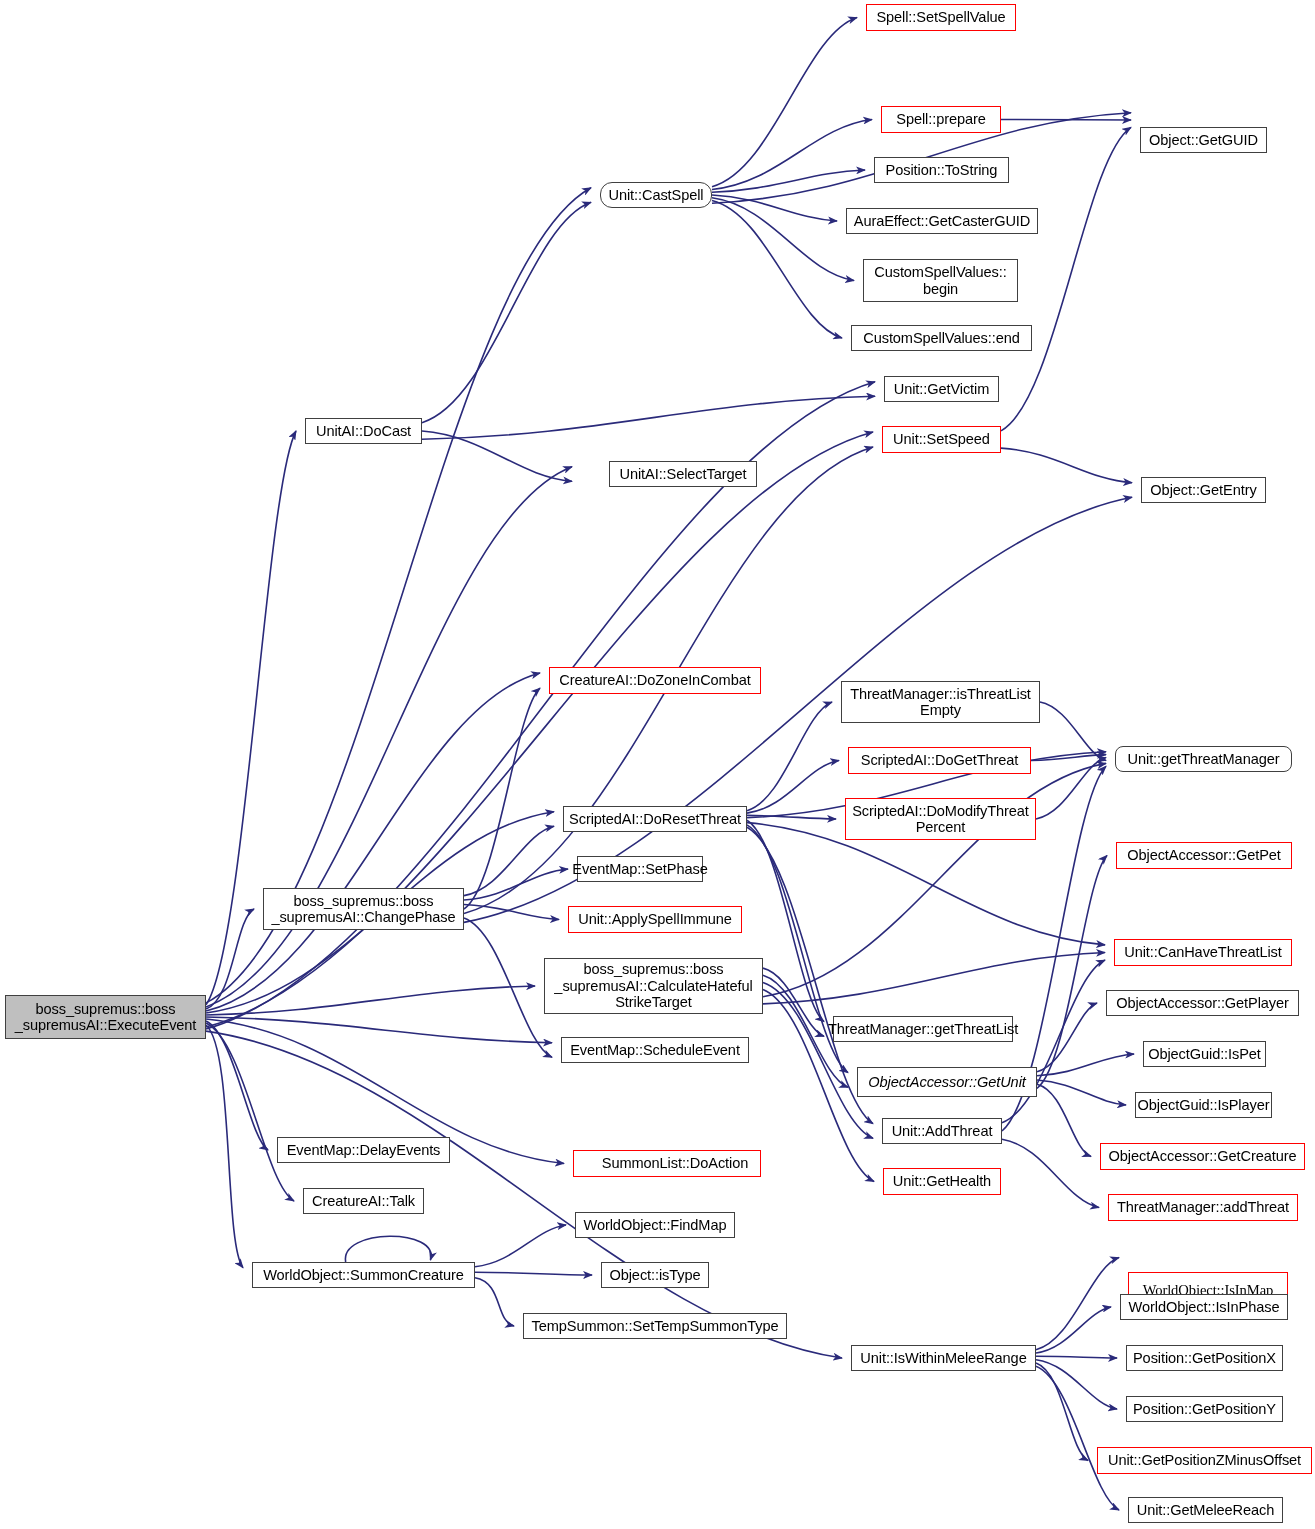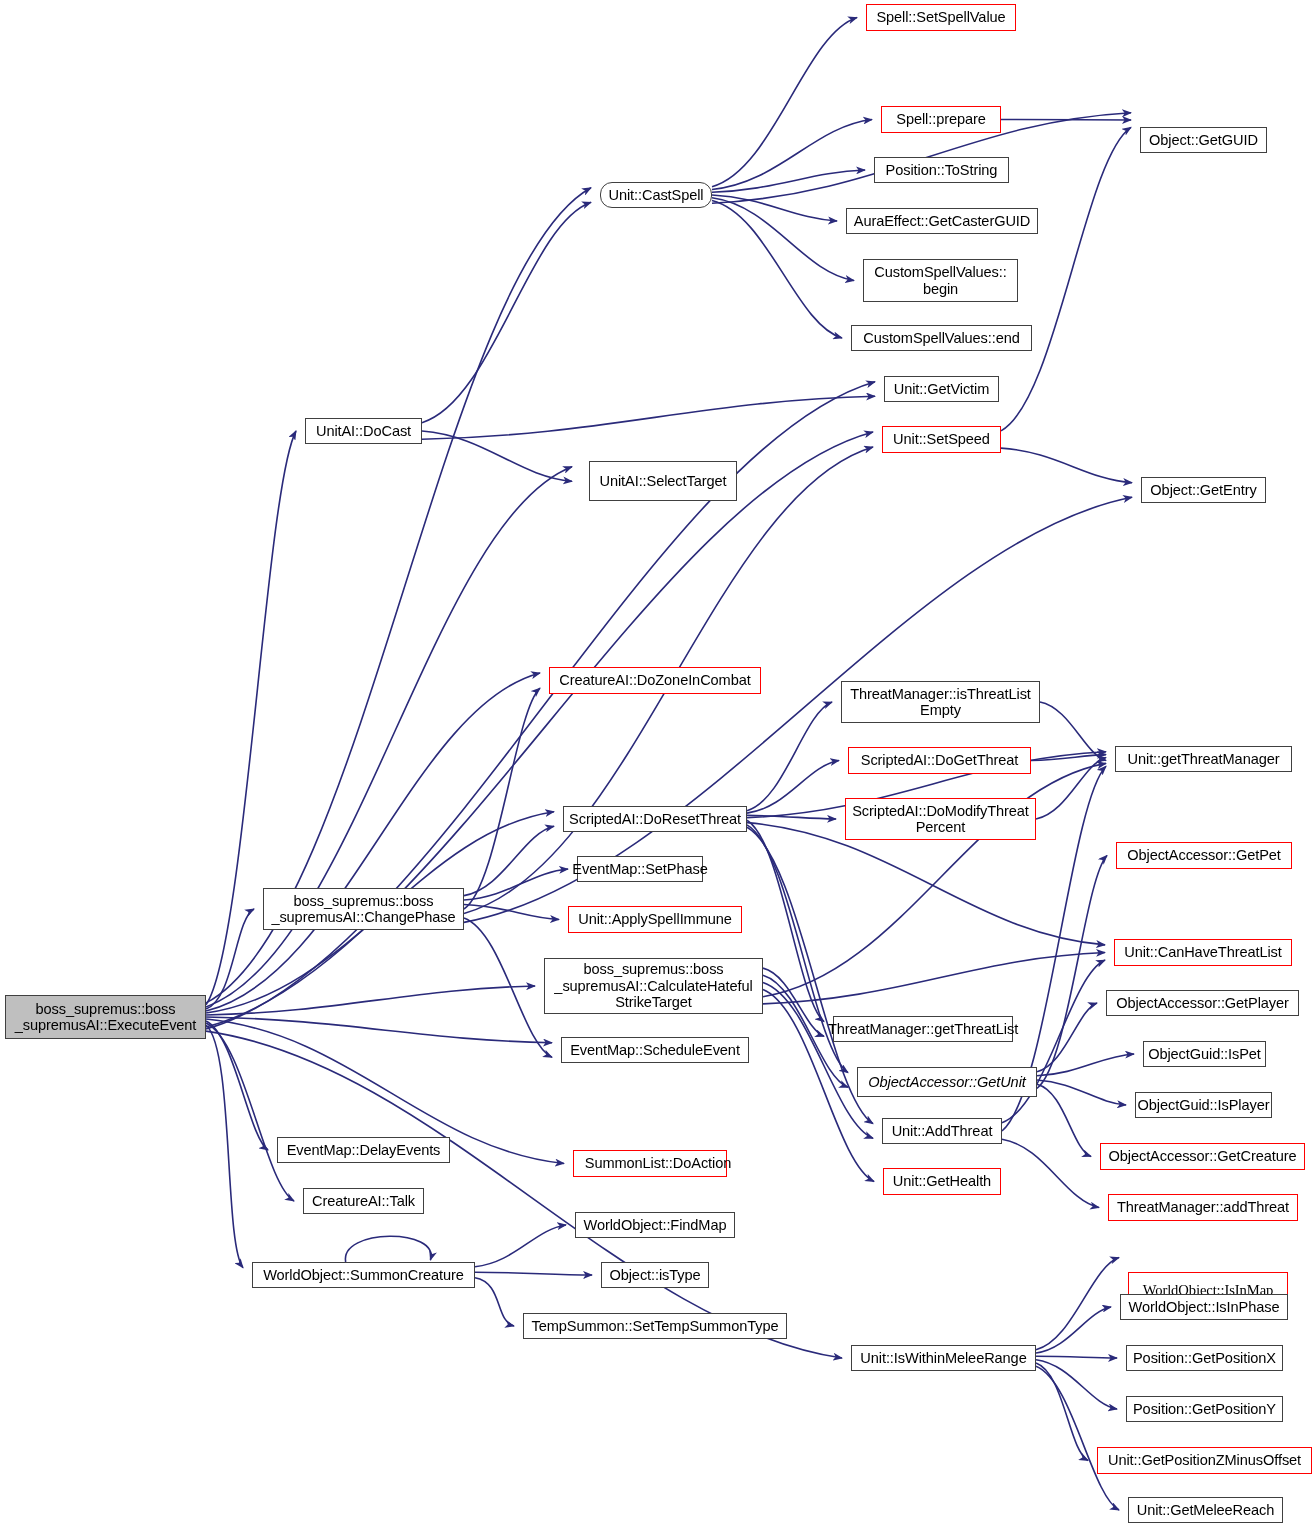--- a/index.html
+++ b/index.html
@@ -108,21 +108,21 @@
         <path marker-end="url(#arrow)" d="M1036.0,1363.0 C1064.0,1372.7 1069.0,1450.7 1088.0,1460.5"></path>
         <path marker-end="url(#arrow)" d="M1036.0,1366.3 C1072.8,1380.7 1091.2,1495.6 1119.0,1510.0"></path>
       </g>
   </svg>
   <div id="nodes-layer">
       <div class="nodebox root" style="left: 5px; top: 995px; width: 201px; height: 44px;">boss_supremus::boss
 _supremusAI::ExecuteEvent</div>
       <div class="nodebox" style="left: 263px; top: 888px; width: 201px; height: 42px;">boss_supremus::boss
 _supremusAI::ChangePhase</div>
       <div class="nodebox" style="left: 305px; top: 418px; width: 117px; height: 26px;">UnitAI::DoCast</div>
-      <div class="nodebox" style="left: 589px; top: 461px; width: 148px; height: 40px;">UnitAI::SelectTarget</div>
+      <div class="nodebox" style="left: 609px; top: 461px; width: 148px; height: 26px;">UnitAI::SelectTarget</div>
       <div class="nodebox" style="left: 600px; top: 182px; width: 112px; height: 26px; border-radius: 12px;">Unit::CastSpell</div>
       <div class="nodebox red" style="left: 866px; top: 4px; width: 150px; height: 27px;">Spell::SetSpellValue</div>
       <div class="nodebox red" style="left: 881px; top: 106px; width: 120px; height: 27px;">Spell::prepare</div>
       <div class="nodebox" style="left: 874px; top: 157px; width: 135px; height: 26px;">Position::ToString</div>
       <div class="nodebox" style="left: 846px; top: 208px; width: 192px; height: 26px;">AuraEffect::GetCasterGUID</div>
       <div class="nodebox" style="left: 863px; top: 259px; width: 155px; height: 43px;">CustomSpellValues::
 begin</div>
       <div class="nodebox" style="left: 851px; top: 325px; width: 181px; height: 26px;">CustomSpellValues::end</div>
       <div class="nodebox" style="left: 1140px; top: 107px; width: 127px; height: 26px; margin-top: 20px;">Object::GetGUID</div>
       <div class="nodebox" style="left: 1141px; top: 477px; width: 125px; height: 26px;">Object::GetEntry</div>
@@ -134,22 +134,22 @@
       <div class="nodebox red" style="left: 848px; top: 747px; width: 183px; height: 27px;">ScriptedAI::DoGetThreat</div>
       <div class="nodebox red" style="left: 845px; top: 798px; width: 191px; height: 42px;">ScriptedAI::DoModifyThreat
 Percent</div>
       <div class="nodebox" style="left: 563px; top: 806px; width: 184px; height: 26px;">ScriptedAI::DoResetThreat</div>
       <div class="nodebox" style="left: 577px; top: 856px; width: 126px; height: 26px;">EventMap::SetPhase</div>
       <div class="nodebox red" style="left: 568px; top: 906px; width: 174px; height: 27px;">Unit::ApplySpellImmune</div>
       <div class="nodebox" style="left: 544px; top: 958px; width: 219px; height: 56px;">boss_supremus::boss
 _supremusAI::CalculateHateful
 StrikeTarget</div>
       <div class="nodebox" style="left: 561px; top: 1037px; width: 188px; height: 26px;">EventMap::ScheduleEvent</div>
-      <div class="nodebox red" style="left: 573px; top: 1150px; width: 154px; height: 27px; padding-left: 16px;">SummonList::DoAction</div>
-      <div class="nodebox" style="left: 1115px; top: 746px; width: 177px; height: 26px;">Unit::getThreatManager</div>
+      <div class="nodebox red" style="left: 573px; top: 1150px; width: 188px; height: 27px; padding-left: 16px;">SummonList::DoAction</div>
+      <div class="nodebox" style="left: 1115px; top: 746px; width: 177px; height: 26px; border-radius: 8px;">Unit::getThreatManager</div>
       <div class="nodebox red" style="left: 1116px; top: 842px; width: 176px; height: 27px;">ObjectAccessor::GetPet</div>
       <div class="nodebox red" style="left: 1114px; top: 939px; width: 178px; height: 27px;">Unit::CanHaveThreatList</div>
       <div class="nodebox" style="left: 1106px; top: 990px; width: 193px; height: 26px;">ObjectAccessor::GetPlayer</div>
       <div class="nodebox" style="left: 1143px; top: 1041px; width: 123px; height: 26px;">ObjectGuid::IsPet</div>
       <div class="nodebox" style="left: 1135px; top: 1092px; width: 137px; height: 26px;">ObjectGuid::IsPlayer</div>
       <div class="nodebox red" style="left: 1100px; top: 1143px; width: 205px; height: 27px;">ObjectAccessor::GetCreature</div>
       <div class="nodebox red" style="left: 1108px; top: 1194px; width: 190px; height: 27px;">ThreatManager::addThreat</div>
       <div class="nodebox" style="left: 833px; top: 1016px; width: 180px; height: 26px;">ThreatManager::getThreatList</div>
       <div class="nodebox" style="left: 857px; top: 1067px; width: 180px; height: 30px; font-style: italic;">ObjectAccessor::GetUnit</div>
       <div class="nodebox" style="left: 882px; top: 1118px; width: 120px; height: 26px;">Unit::AddThreat</div>

